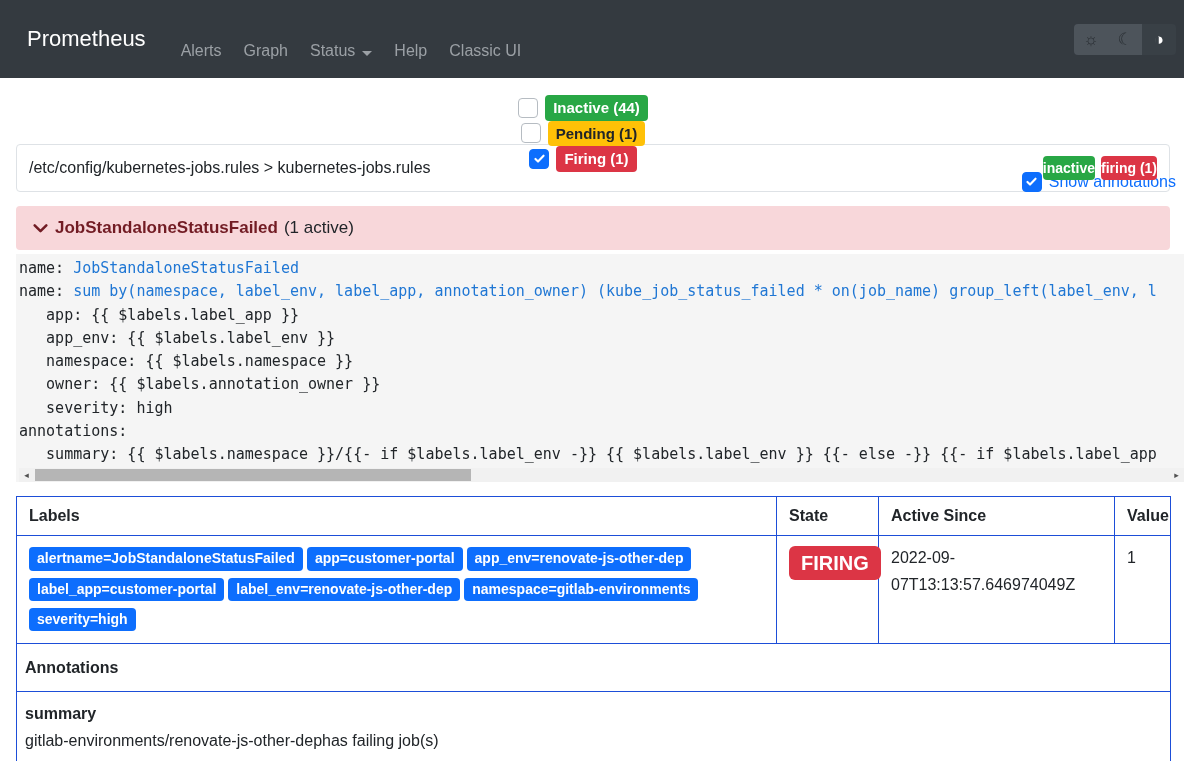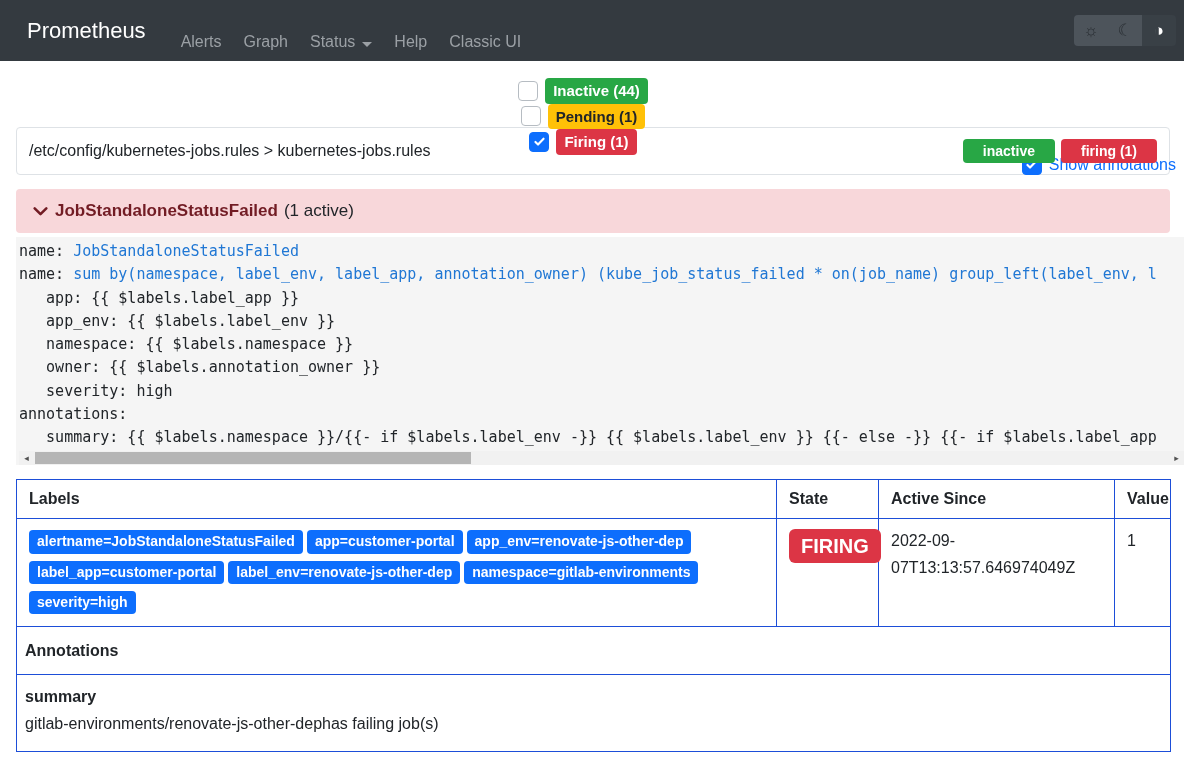--- a/index.html
+++ b/index.html
@@ -1,20 +1,20 @@
 <!DOCTYPE html>
 <html><head>
 <meta charset="utf-8">
 <style>
   * { box-sizing: border-box; margin: 0; padding: 0; }
   html, body { width: 1184px; height: 761px; overflow: hidden; background: #fff;
     font-family: "Liberation Sans", sans-serif; color: #212529; }
 
   
-  .navbar { height: 61px; background: #343a40; display: flex; align-items: center;
+  .navbar { height: 78px; background: #343a40; display: flex; align-items: center;
     padding: 0 8px 0 27px; }
   .brand { color: #fff; font-size: 22px; margin-right: 24px; cursor: pointer; }
   .nav-links { display: flex; align-items: center; }
   .nav-link { color: #9ba0a5; font-size: 16px; padding: 8px 11px; cursor: pointer; text-decoration: none; margin-top: 23px; }
   .caret { display: inline-block; width: 0; height: 0; border-left: 5px solid transparent;
     border-right: 5px solid transparent; border-top: 5px solid #9ba0a5; margin-left: 7px; }
   .theme-toggle { margin-left: auto; display: flex; border-radius: 4px; overflow: hidden; }
   .theme-btn { width: 34px; height: 31px; border: none; background: #4d545b; color: #2b3035;
     font-size: 17px; line-height: 31px; cursor: pointer; display: flex; align-items: center; justify-content: center; }
   .theme-btn.active { background: #394046; color: #fff; }
@@ -32,21 +32,21 @@
   .badge-yellow { background: #ffc107; color: #212529; }
   .badge-red { background: #dc3545; }
   .show-annotations { margin-left: auto; display: flex; align-items: center; cursor: pointer; }
   .show-annotations .text { color: #0d6efd; font-size: 16px; margin-left: 7px; }
 
   
   .rule-card { margin: 23px 14px 0 16px; border: 1px solid #dee2e6; border-radius: 4px;
     padding: 11px 12px; display: flex; align-items: center; gap: 20px; }
   .rule-card .title { font-size: 16px; }
   .rule-card .badges { margin-left: auto; display: flex; gap: 6px; }
-  .mini-badge { font-weight: bold; font-size: 14px; padding: 4px 20px; border-radius: 4px; color: #fff; }
+  .mini-badge { font-weight: bold; font-size: 14px; padding: 4px 0; border-radius: 4px; color: #fff; }
 
   
   .alert-header { margin: 14px 14px 0 16px; background: #f8d7da; border-radius: 4px;
     padding: 12px 16px; display: flex; align-items: center; cursor: pointer; }
   .alert-header .chev { margin-right: 6px; display: inline-flex; }
   .alert-header .alert-name { color: #721c24; font-weight: bold; font-size: 17px; }
   .alert-header .active-count { color: #212529; font-size: 17px; margin-left: 6px; }
 
   
   .codeblock { margin: 4px 0 0 16px; width: 1168px; background: #f5f5f5; padding: 3px 0 0 3px;

